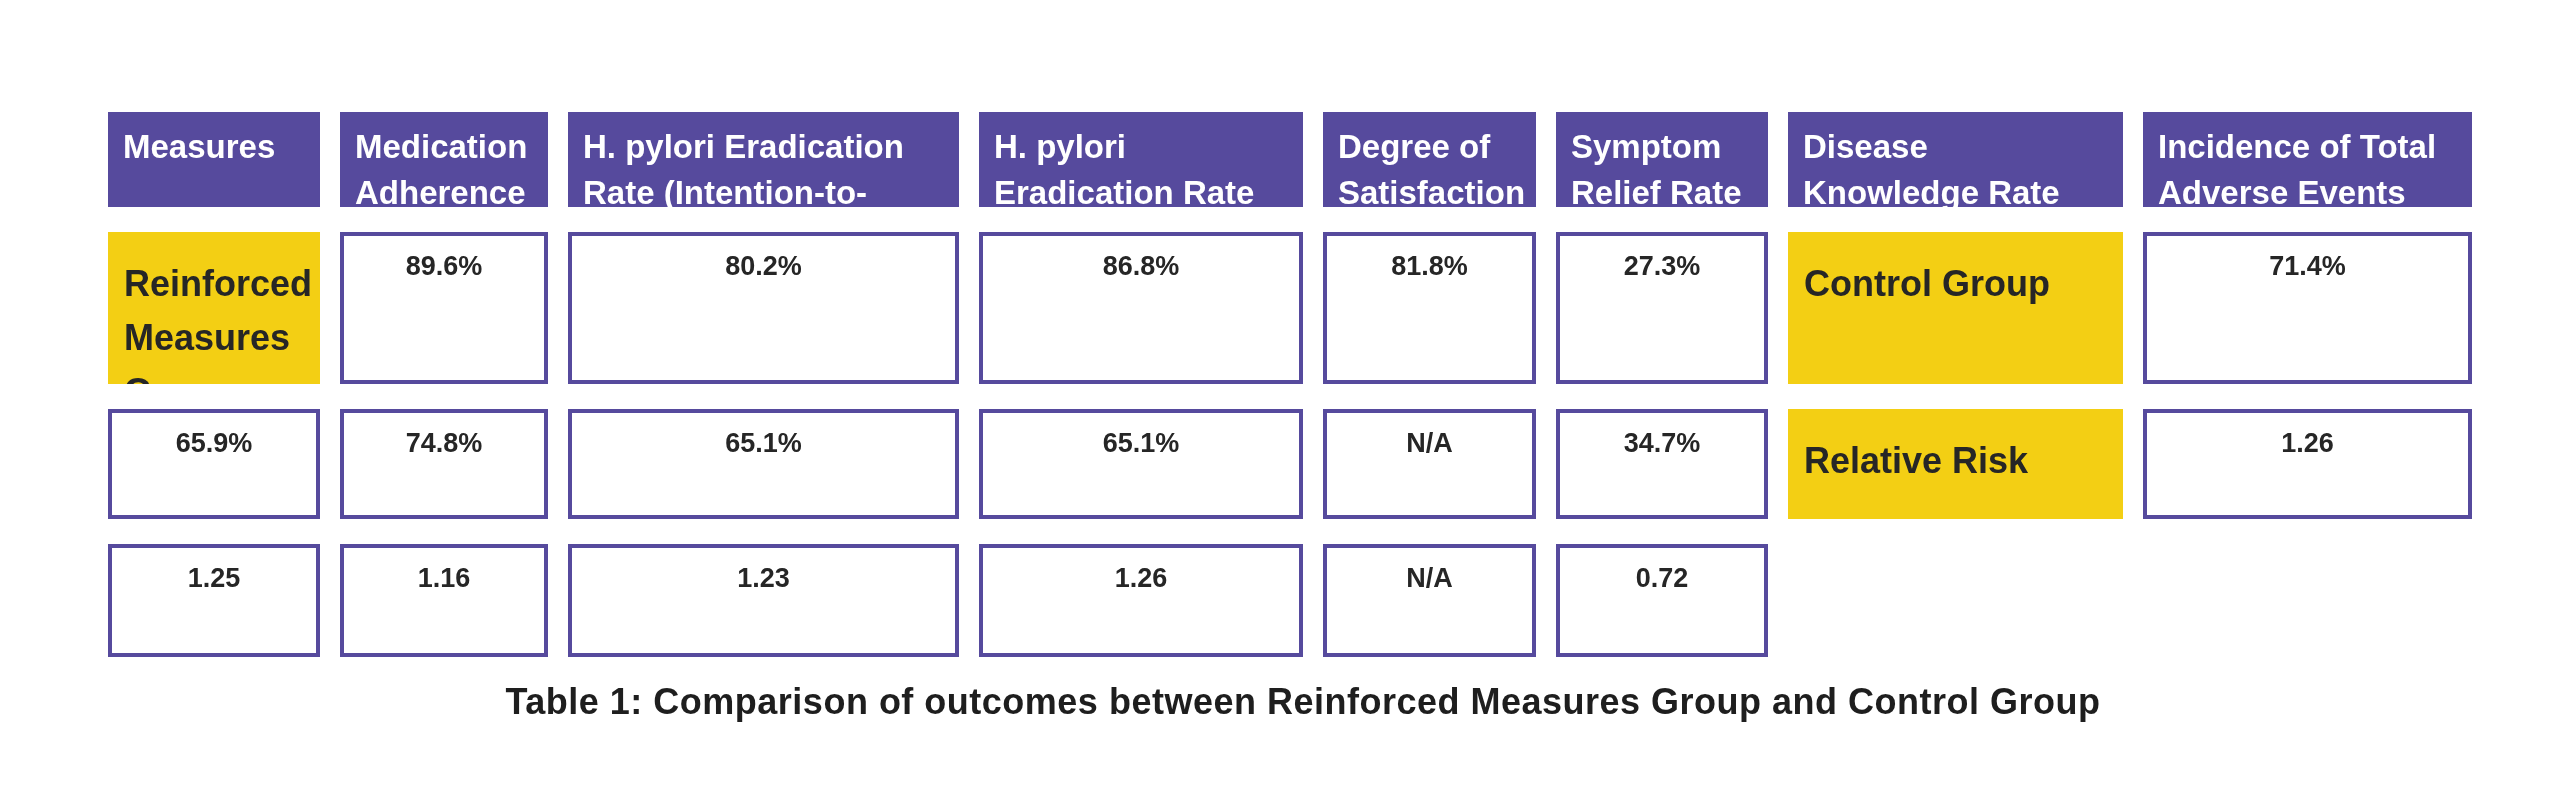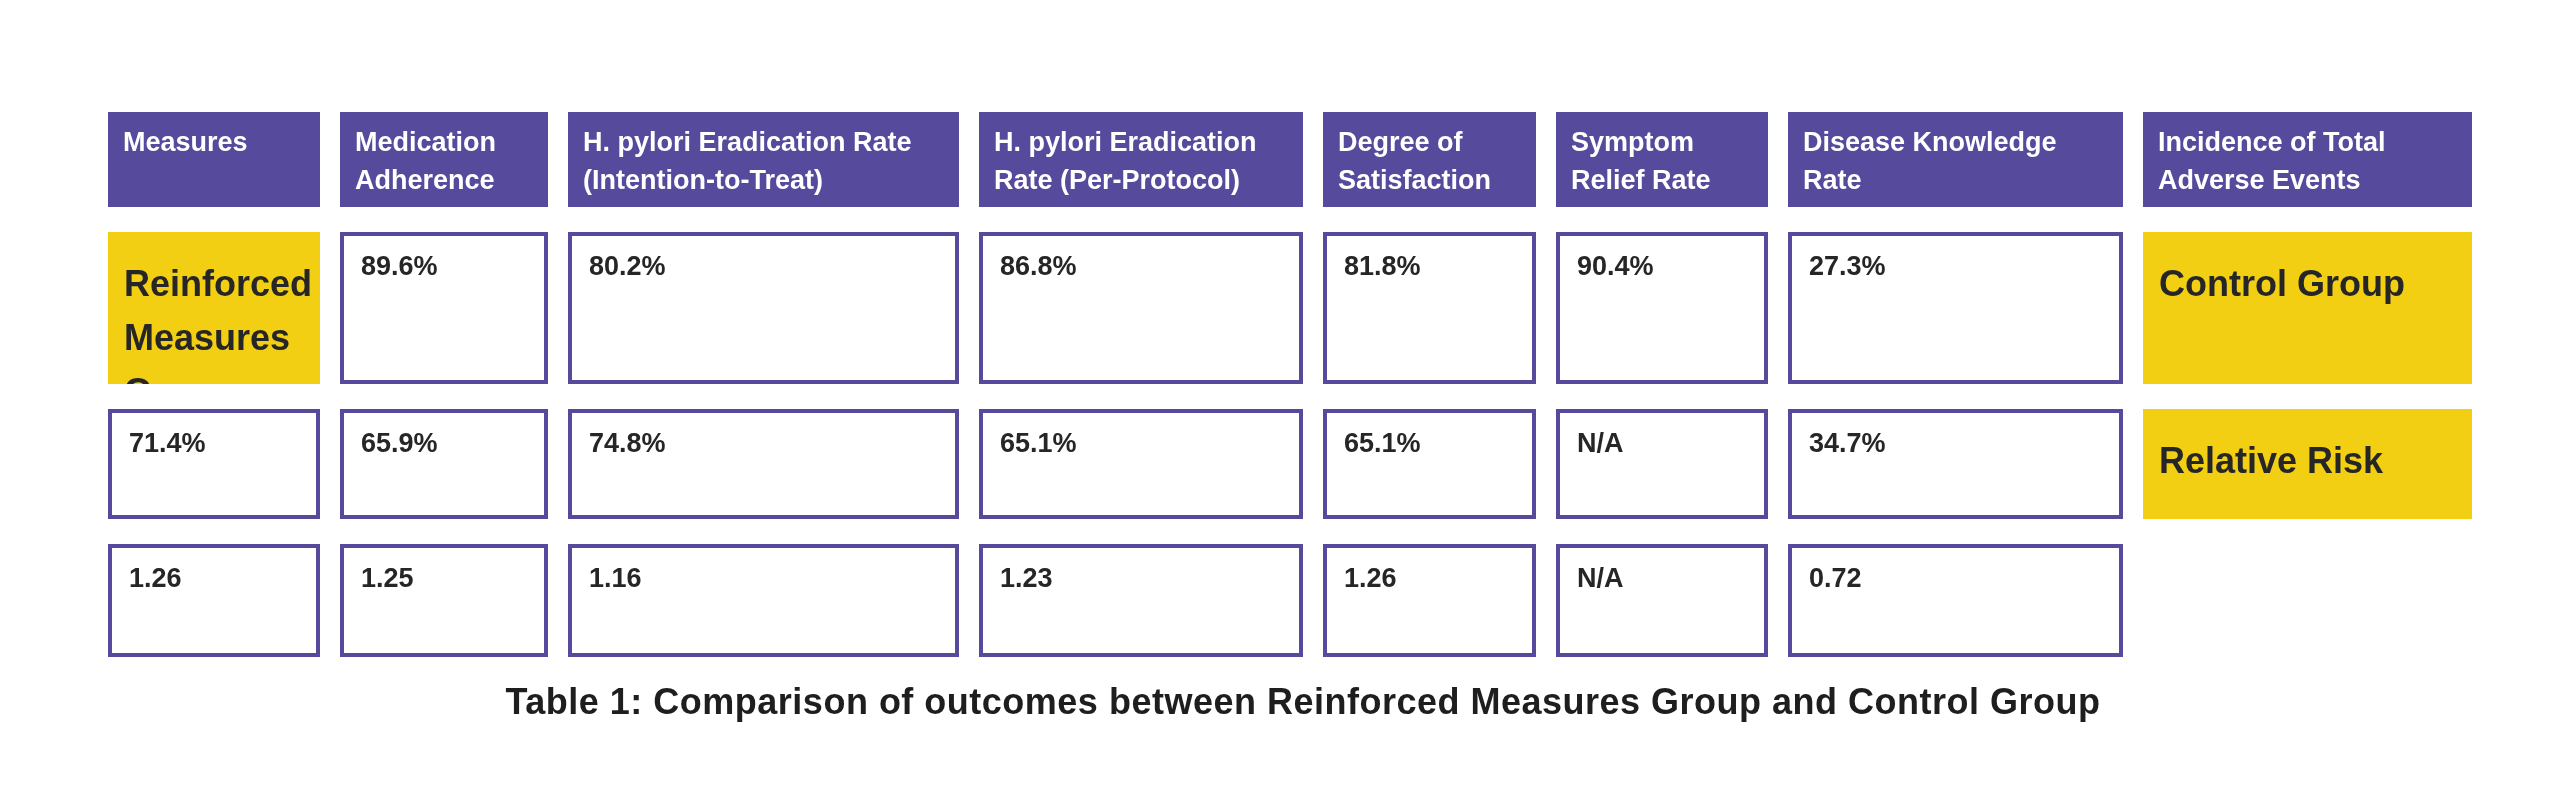--- a/index.html
+++ b/index.html
@@ -19,43 +19,44 @@
     display: grid;
     grid-template-columns: 212px 208px 391px 324px 213px 212px 335px 329px;
     grid-template-rows: 95px 152px 110px 113px;
     column-gap: 20px;
     row-gap: 25px;
   }
   .hcell {
     background: var(--header_bg, #564a9d);
     color: var(--header_text, #ffffff);
     font-weight: bold;
-    font-size: 27px;
+    font-size: 33px;
     line-height: 1.4;
     padding: 12px 15px;
     overflow: hidden;
   }
   .lcell {
     background: var(--label_bg, #f3cf14);
     color: var(--label_text, #262626);
     font-weight: bold;
     font-size: 36px;
     line-height: 1.5;
     padding: 25px 16px;
     overflow: hidden;
   }
   .dcell {
     background: var(--cell_bg, #ffffff);
     border: 4px solid var(--cell_border, #564a9d);
     color: var(--cell_text, #262626);
     font-weight: bold;
     font-size: 27px;
     line-height: 1.45;
-    padding: 11px 17px;
+    padding: 11px 7px;
     overflow: hidden;
+    text-align: center;
   }
   .caption {
     position: absolute;
     left: 15px;
     top: 681px;
     width: 100%;
     text-align: center;
     font-size: 36px;
     font-weight: 700;
     letter-spacing: 0.5px;
@@ -75,21 +76,20 @@
     <div class="hcell">Degree of Satisfaction</div>
     <div class="hcell">Symptom Relief Rate</div>
     <div class="hcell">Disease Knowledge Rate</div>
     <div class="hcell">Incidence of Total Adverse Events</div>
 
     <div class="lcell">Reinforced Measures Group</div>
     <div class="dcell">89.6%</div>
     <div class="dcell">80.2%</div>
     <div class="dcell">86.8%</div>
     <div class="dcell">81.8%</div>
-    <div class="dcell">90.4%</div>
     <div class="dcell">27.3%</div>
 
     <div class="lcell">Control Group</div>
     <div class="dcell">71.4%</div>
     <div class="dcell">65.9%</div>
     <div class="dcell">74.8%</div>
     <div class="dcell">65.1%</div>
     <div class="dcell">65.1%</div>
     <div class="dcell">N/A</div>
     <div class="dcell">34.7%</div>

